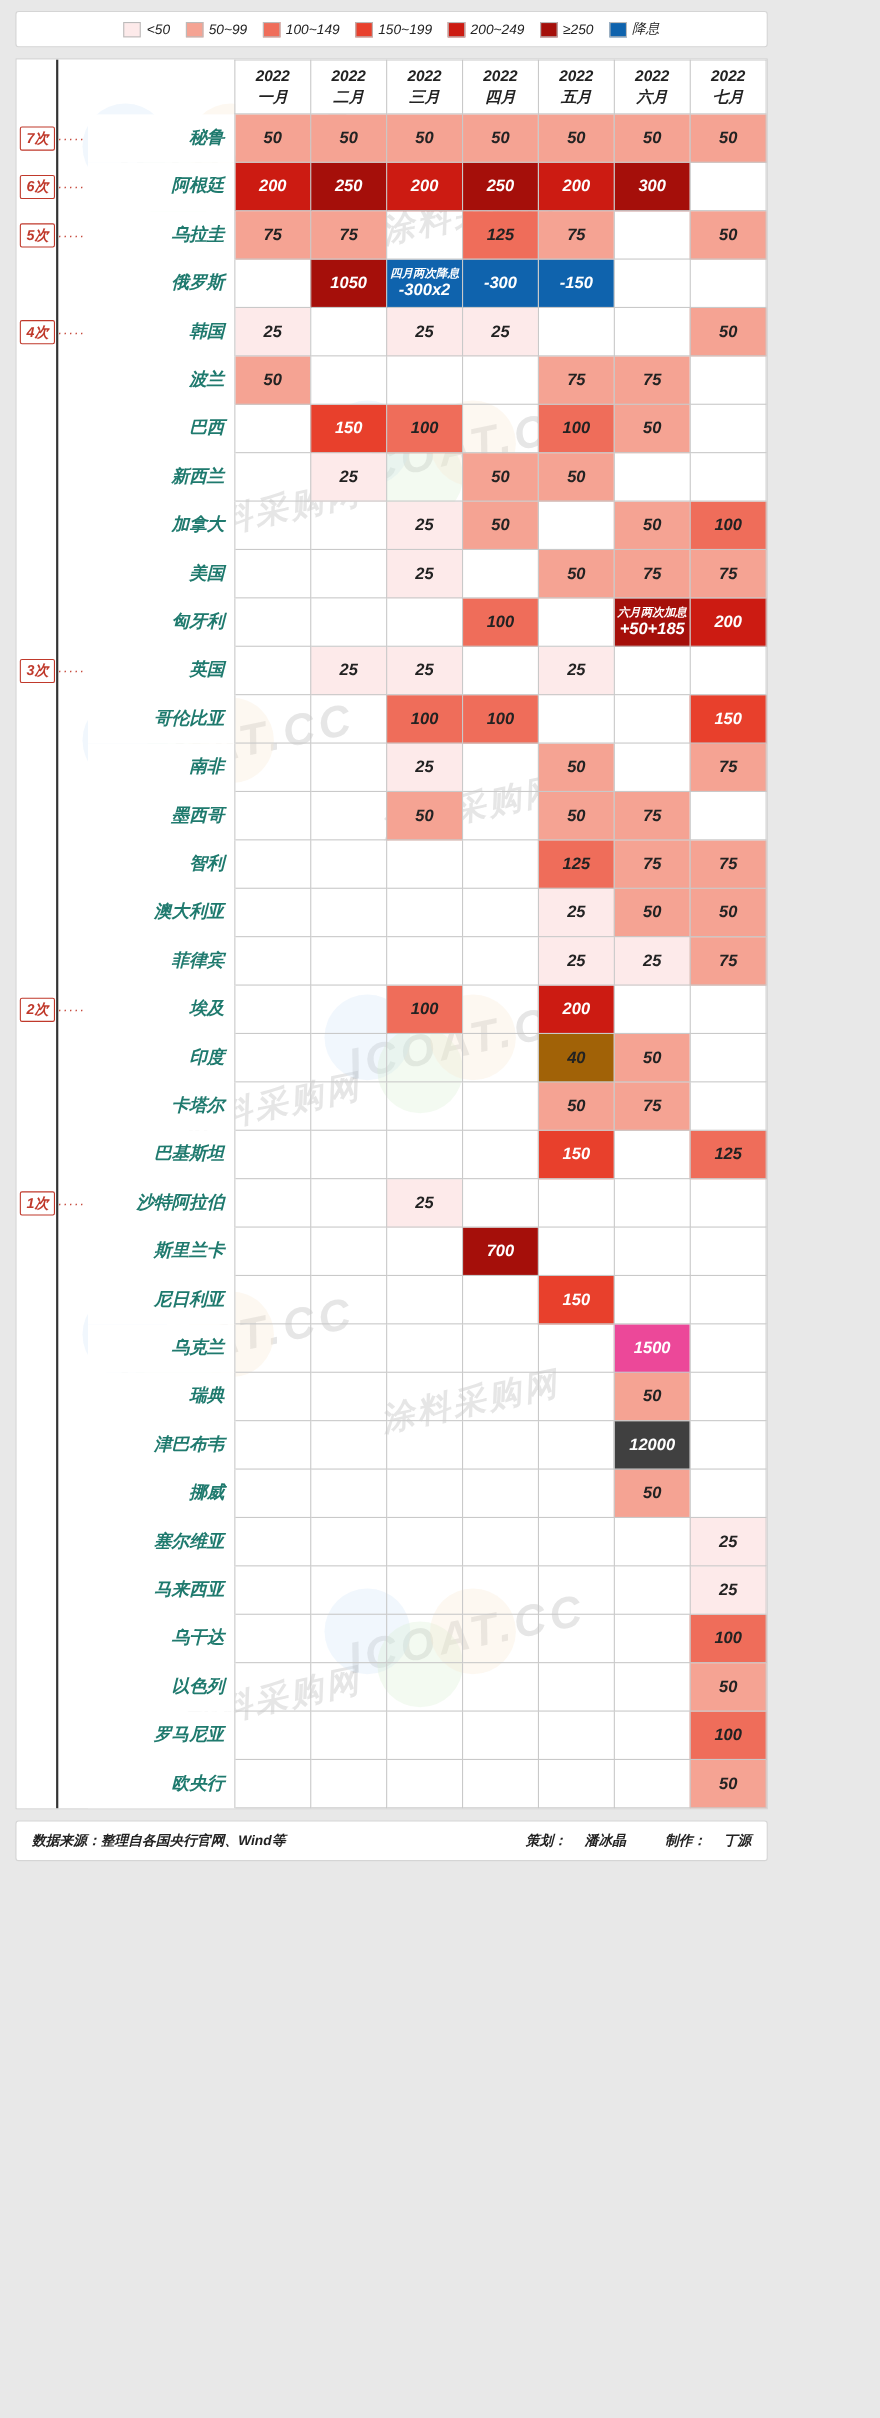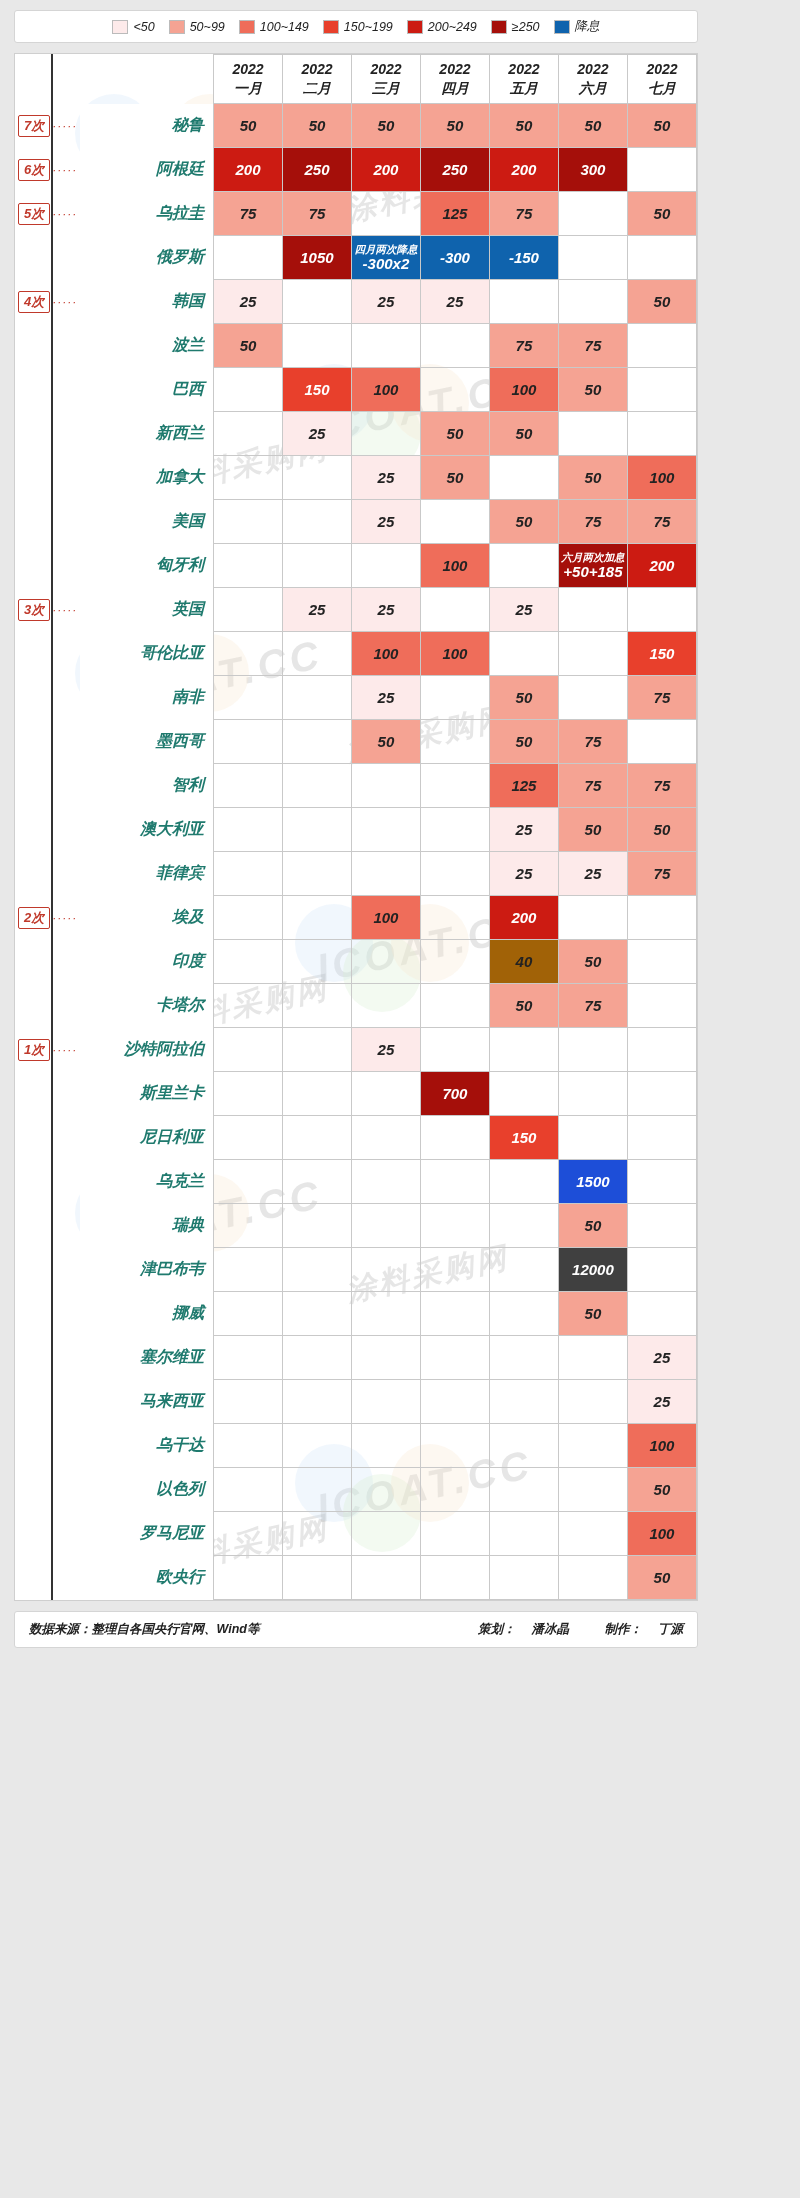--- a/index.html
+++ b/index.html
@@ -520,20 +520,31 @@
             <td class="name">卡塔尔</td>
             <td class="v"></td>
             <td class="v"></td>
             <td class="v"></td>
             <td class="v"></td>
             <td class="v" style="background: rgb(245, 163, 147); color: rgb(34, 34, 34);">50</td>
             <td class="v" style="background: rgb(245, 163, 147); color: rgb(34, 34, 34);">75</td>
             <td class="v"></td>
           </tr>
           <tr>
+            <td class="mark"></td>
+            <td class="name">巴基斯坦</td>
+            <td class="v"></td>
+            <td class="v"></td>
+            <td class="v"></td>
+            <td class="v"></td>
+            <td class="v" style="background: rgb(232, 64, 44); color: rgb(255, 255, 255);">150</td>
+            <td class="v"></td>
+            <td class="v" style="background: rgb(239, 109, 90); color: rgb(34, 34, 34);">125</td>
+          </tr>
+          <tr>
             <td class="mark"><span class="count-badge">1次</span><span class="dots">·····</span></td>
             <td class="name">沙特阿拉伯</td>
             <td class="v"></td>
             <td class="v"></td>
             <td class="v" style="background: rgb(253, 234, 234); color: rgb(34, 34, 34);">25</td>
             <td class="v"></td>
             <td class="v"></td>
             <td class="v"></td>
             <td class="v"></td>
           </tr>
@@ -560,21 +571,21 @@
             <td class="v"></td>
           </tr>
           <tr>
             <td class="mark"></td>
             <td class="name">乌克兰</td>
             <td class="v"></td>
             <td class="v"></td>
             <td class="v"></td>
             <td class="v"></td>
             <td class="v"></td>
-            <td class="v" style="background: #1d4ed8; color: rgb(255, 255, 255);">1500</td>
+            <td class="v" style="background: #ec4899; color: rgb(255, 255, 255);">1500</td>
             <td class="v"></td>
           </tr>
           <tr>
             <td class="mark"></td>
             <td class="name">瑞典</td>
             <td class="v"></td>
             <td class="v"></td>
             <td class="v"></td>
             <td class="v"></td>
             <td class="v"></td>

